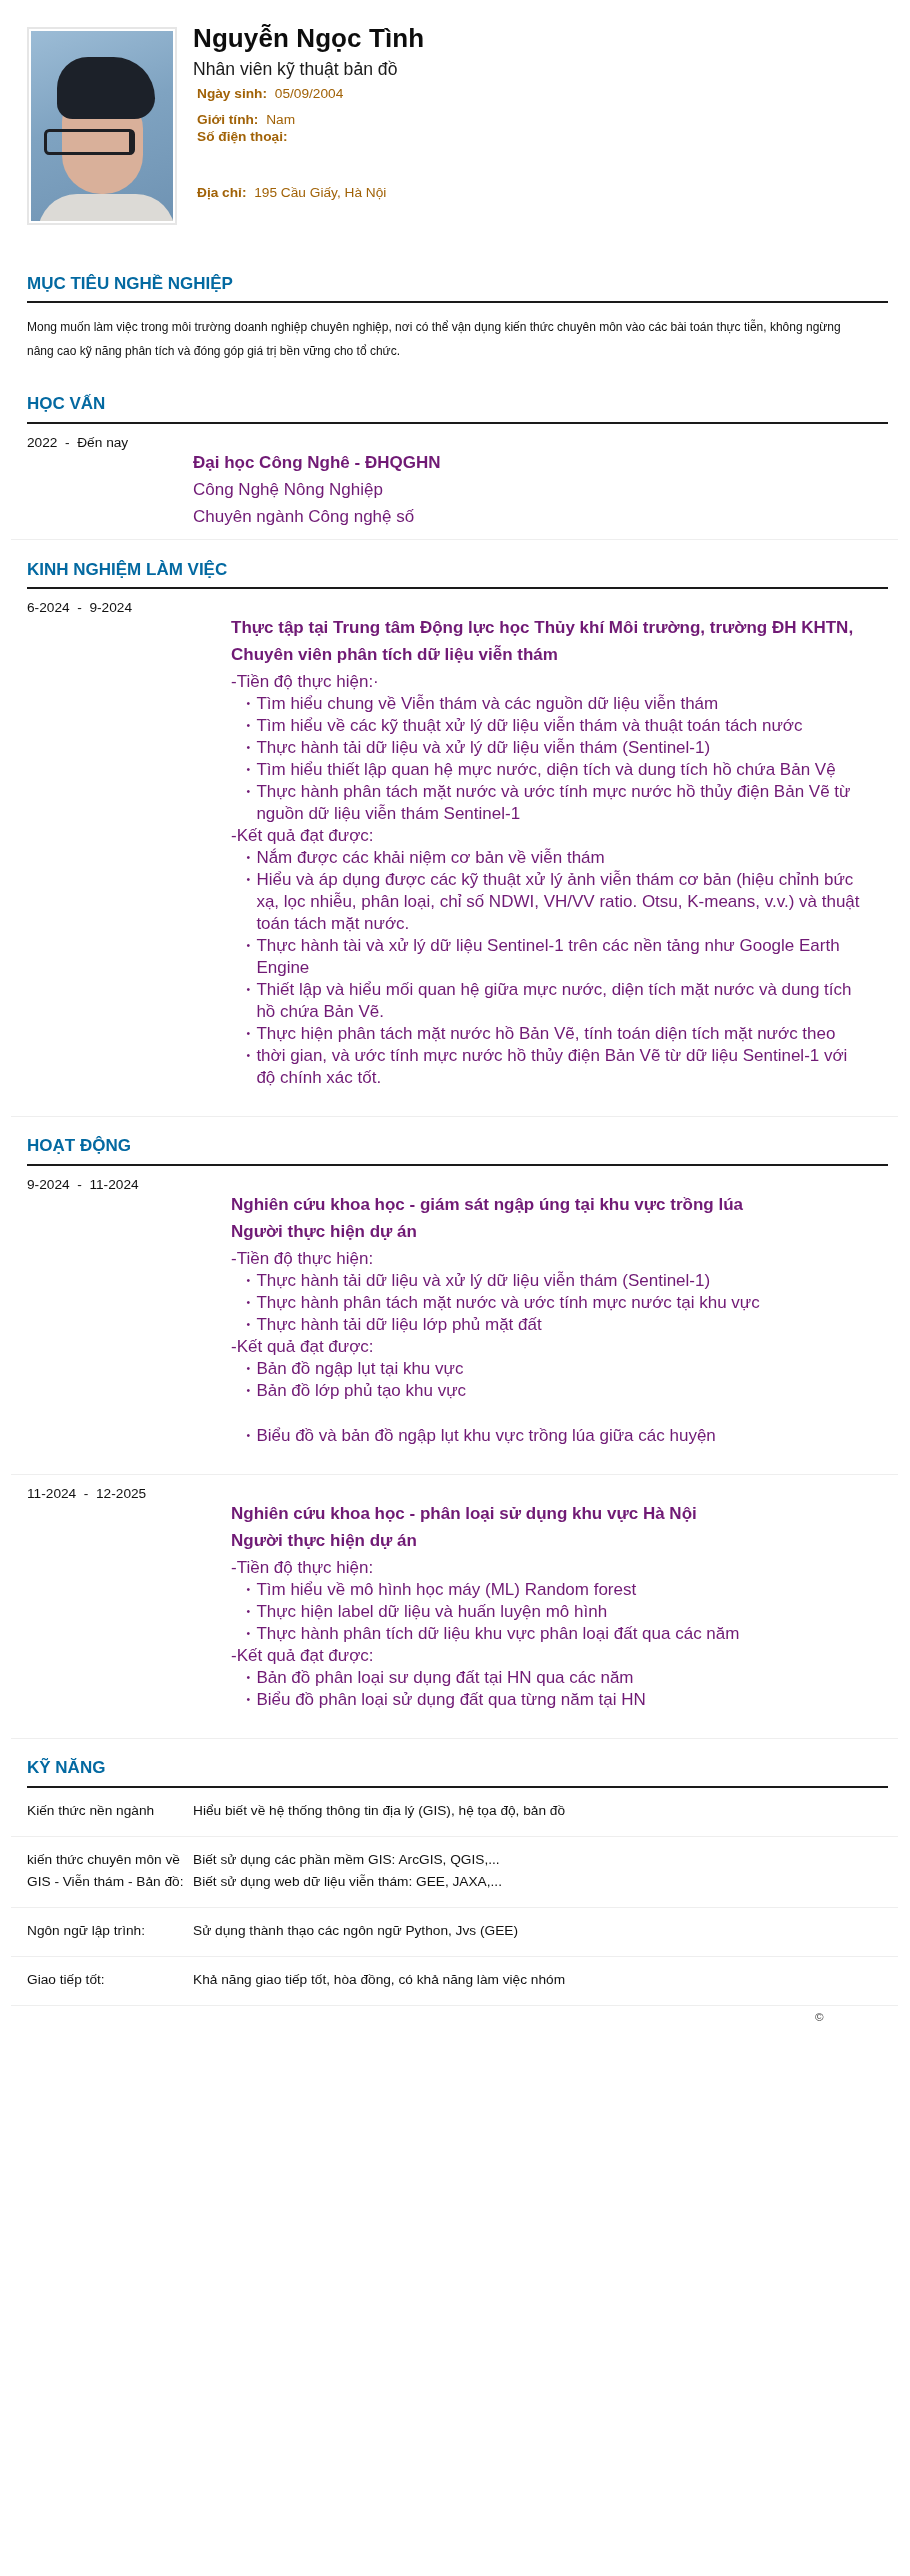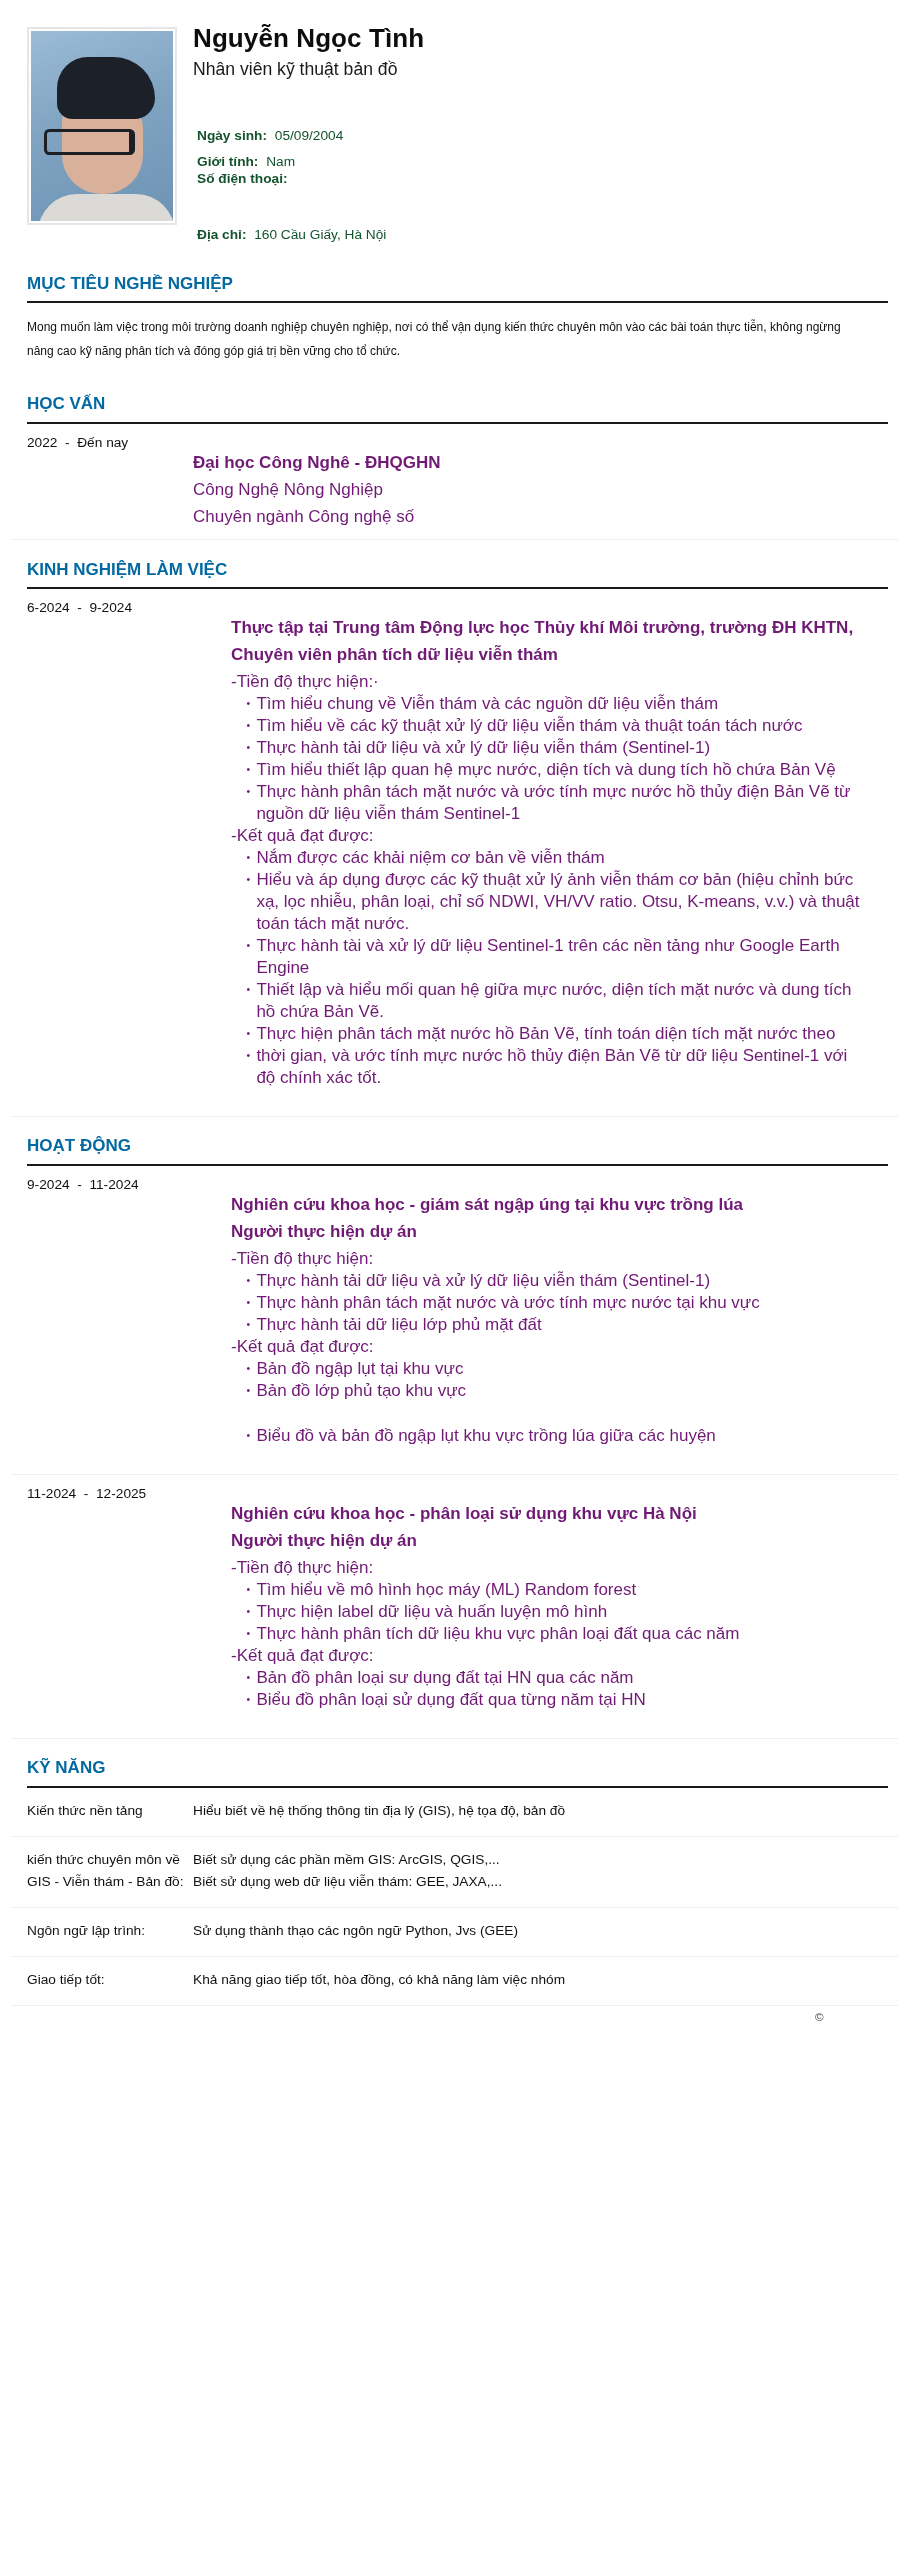--- a/index.html
+++ b/index.html
@@ -41,21 +41,21 @@
   }
 
   .name {
     position: absolute; left: 193px; top: 23px;
     font-size: 26px; font-weight: bold; color: #0d0d0d; letter-spacing: 0.1px;
   }
   .job-title {
     position: absolute; left: 193px; top: 59px;
     font-size: 17.6px; color: #1a1a1a;
   }
-  .info-row { position: absolute; left: 197px; font-size: 13.7px; color: #14532d; margin-top: 42px; }
+  .info-row { position: absolute; left: 197px; font-size: 13.7px; color: #a16207; }
   .info-row .lbl { font-weight: bold; margin-right: 7.8px; }
   .info-dob { top: 86px; }
   .info-gender { top: 112px; }
   .info-phone { top: 129px; }
   .info-address { top: 185px; }
 
   
   .section { position: relative; padding: 0 22px 0 27px; }
   .section-title {
     font-size: 17px; font-weight: bold; color: #0369a1;
@@ -123,21 +123,21 @@
     <div class="info-row info-dob">
       <span class="lbl">Ngày sinh:</span><span>05/09/2004</span>
     </div>
     <div class="info-row info-gender">
       <span class="lbl">Giới tính:</span><span>Nam</span>
     </div>
     <div class="info-row info-phone">
       <span class="lbl">Số điện thoại:</span><span></span>
     </div>
     <div class="info-row info-address">
-      <span class="lbl">Địa chỉ:</span><span>160 Cầu Giấy, Hà Nội</span>
+      <span class="lbl">Địa chỉ:</span><span>195 Cầu Giấy, Hà Nội</span>
     </div>
   </div>
 
   <div class="section">
     <div class="section-title">MỤC TIÊU NGHỀ NGHIỆP</div>
     <div class="objective-text">Mong muốn làm việc trong môi trường doanh nghiệp chuyên nghiệp, nơi có thể vận dụng kiến thức chuyên môn vào các bài toán thực tiễn, không ngừng nâng cao kỹ năng phân tích và đóng góp giá trị bền vững cho tổ chức.</div>
   </div>
 
   <div class="section">
     <div class="section-title">HỌC VẤN</div>
@@ -219,21 +219,21 @@
           <li>Biểu đồ phân loại sử dụng đất qua từng năm tại HN</li>
         </ul>
       </div>
     </div>
   </div>
 
   <div class="section">
     <div class="section-title">KỸ NĂNG</div>
 
     <div class="skill-row">
-      <div class="skill-name">Kiến thức nền tảng</div>
+      <div class="skill-name">Kiến thức nền ngành</div>
       <div class="skill-desc">
         <div>Hiểu biết về hệ thống thông tin địa lý (GIS), hệ tọa độ, bản đồ</div>
       </div>
     </div>
 
     <div class="skill-row">
       <div class="skill-name">kiến thức chuyên môn về GIS - Viễn thám - Bản đồ:</div>
       <div class="skill-desc">
         <div>Biết sử dụng các phần mềm GIS: ArcGIS, QGIS,...</div>
         <div>Biết sử dụng web dữ liệu viễn thám: GEE, JAXA,...</div>

